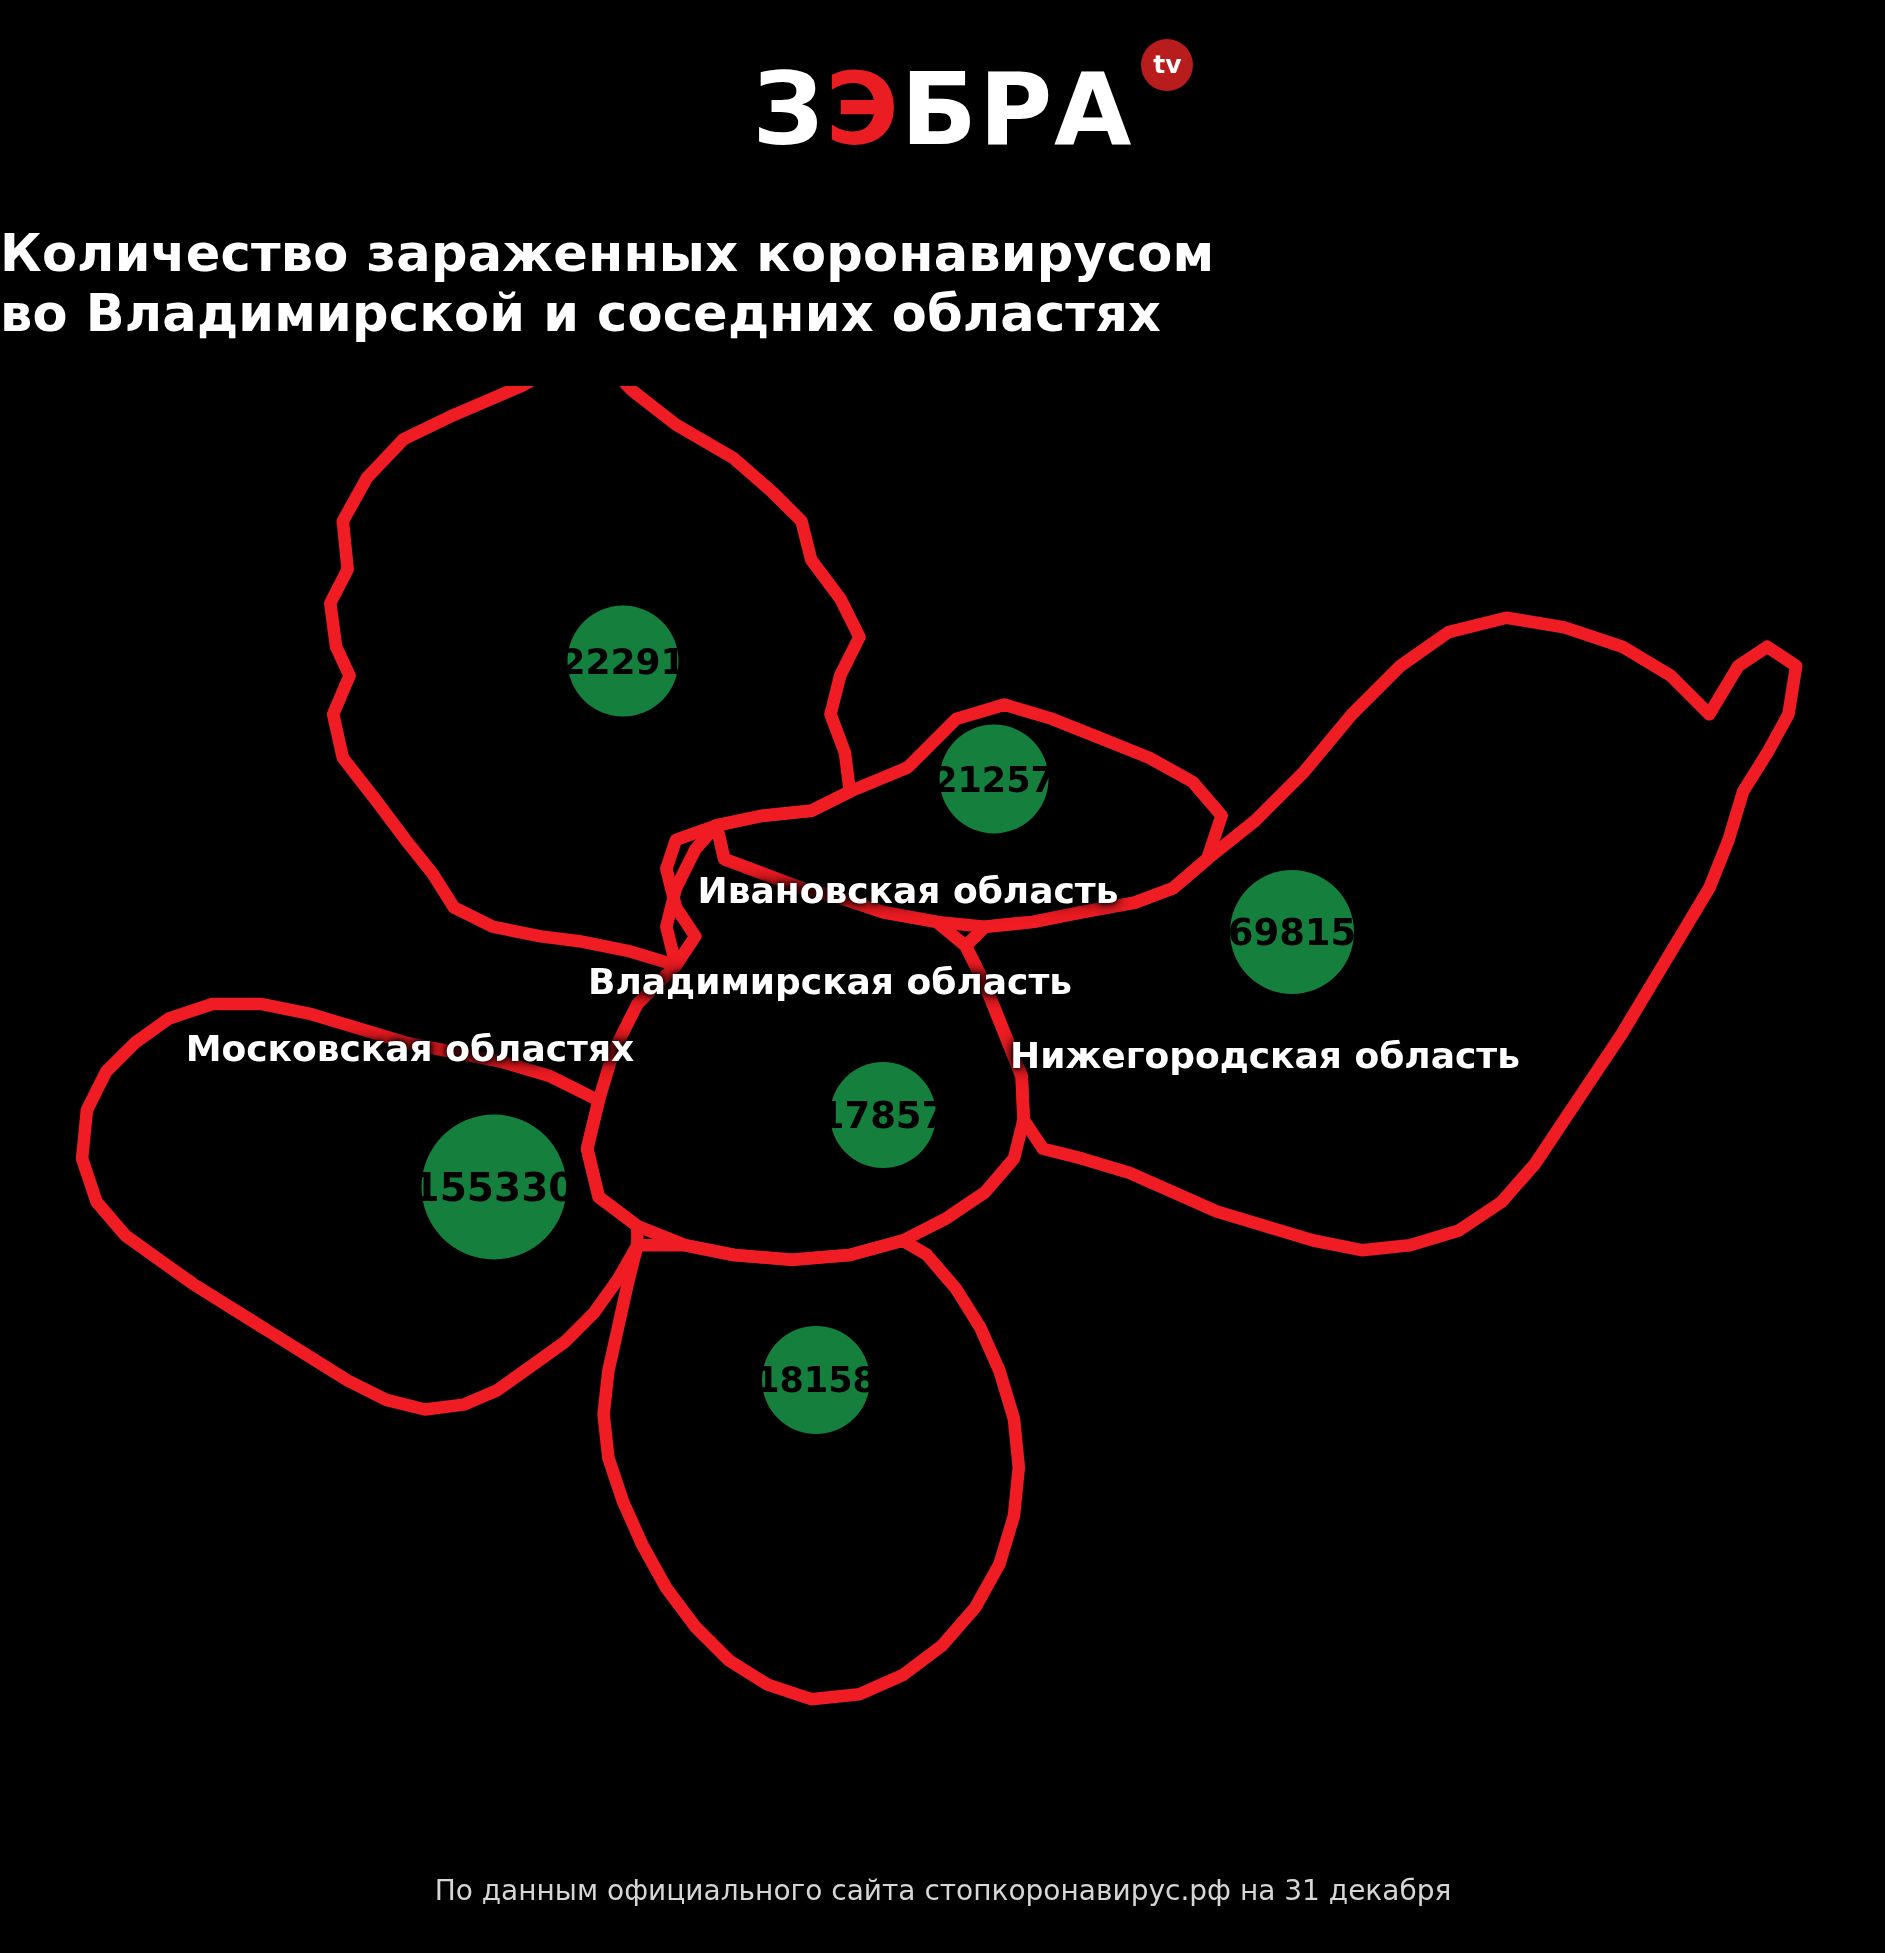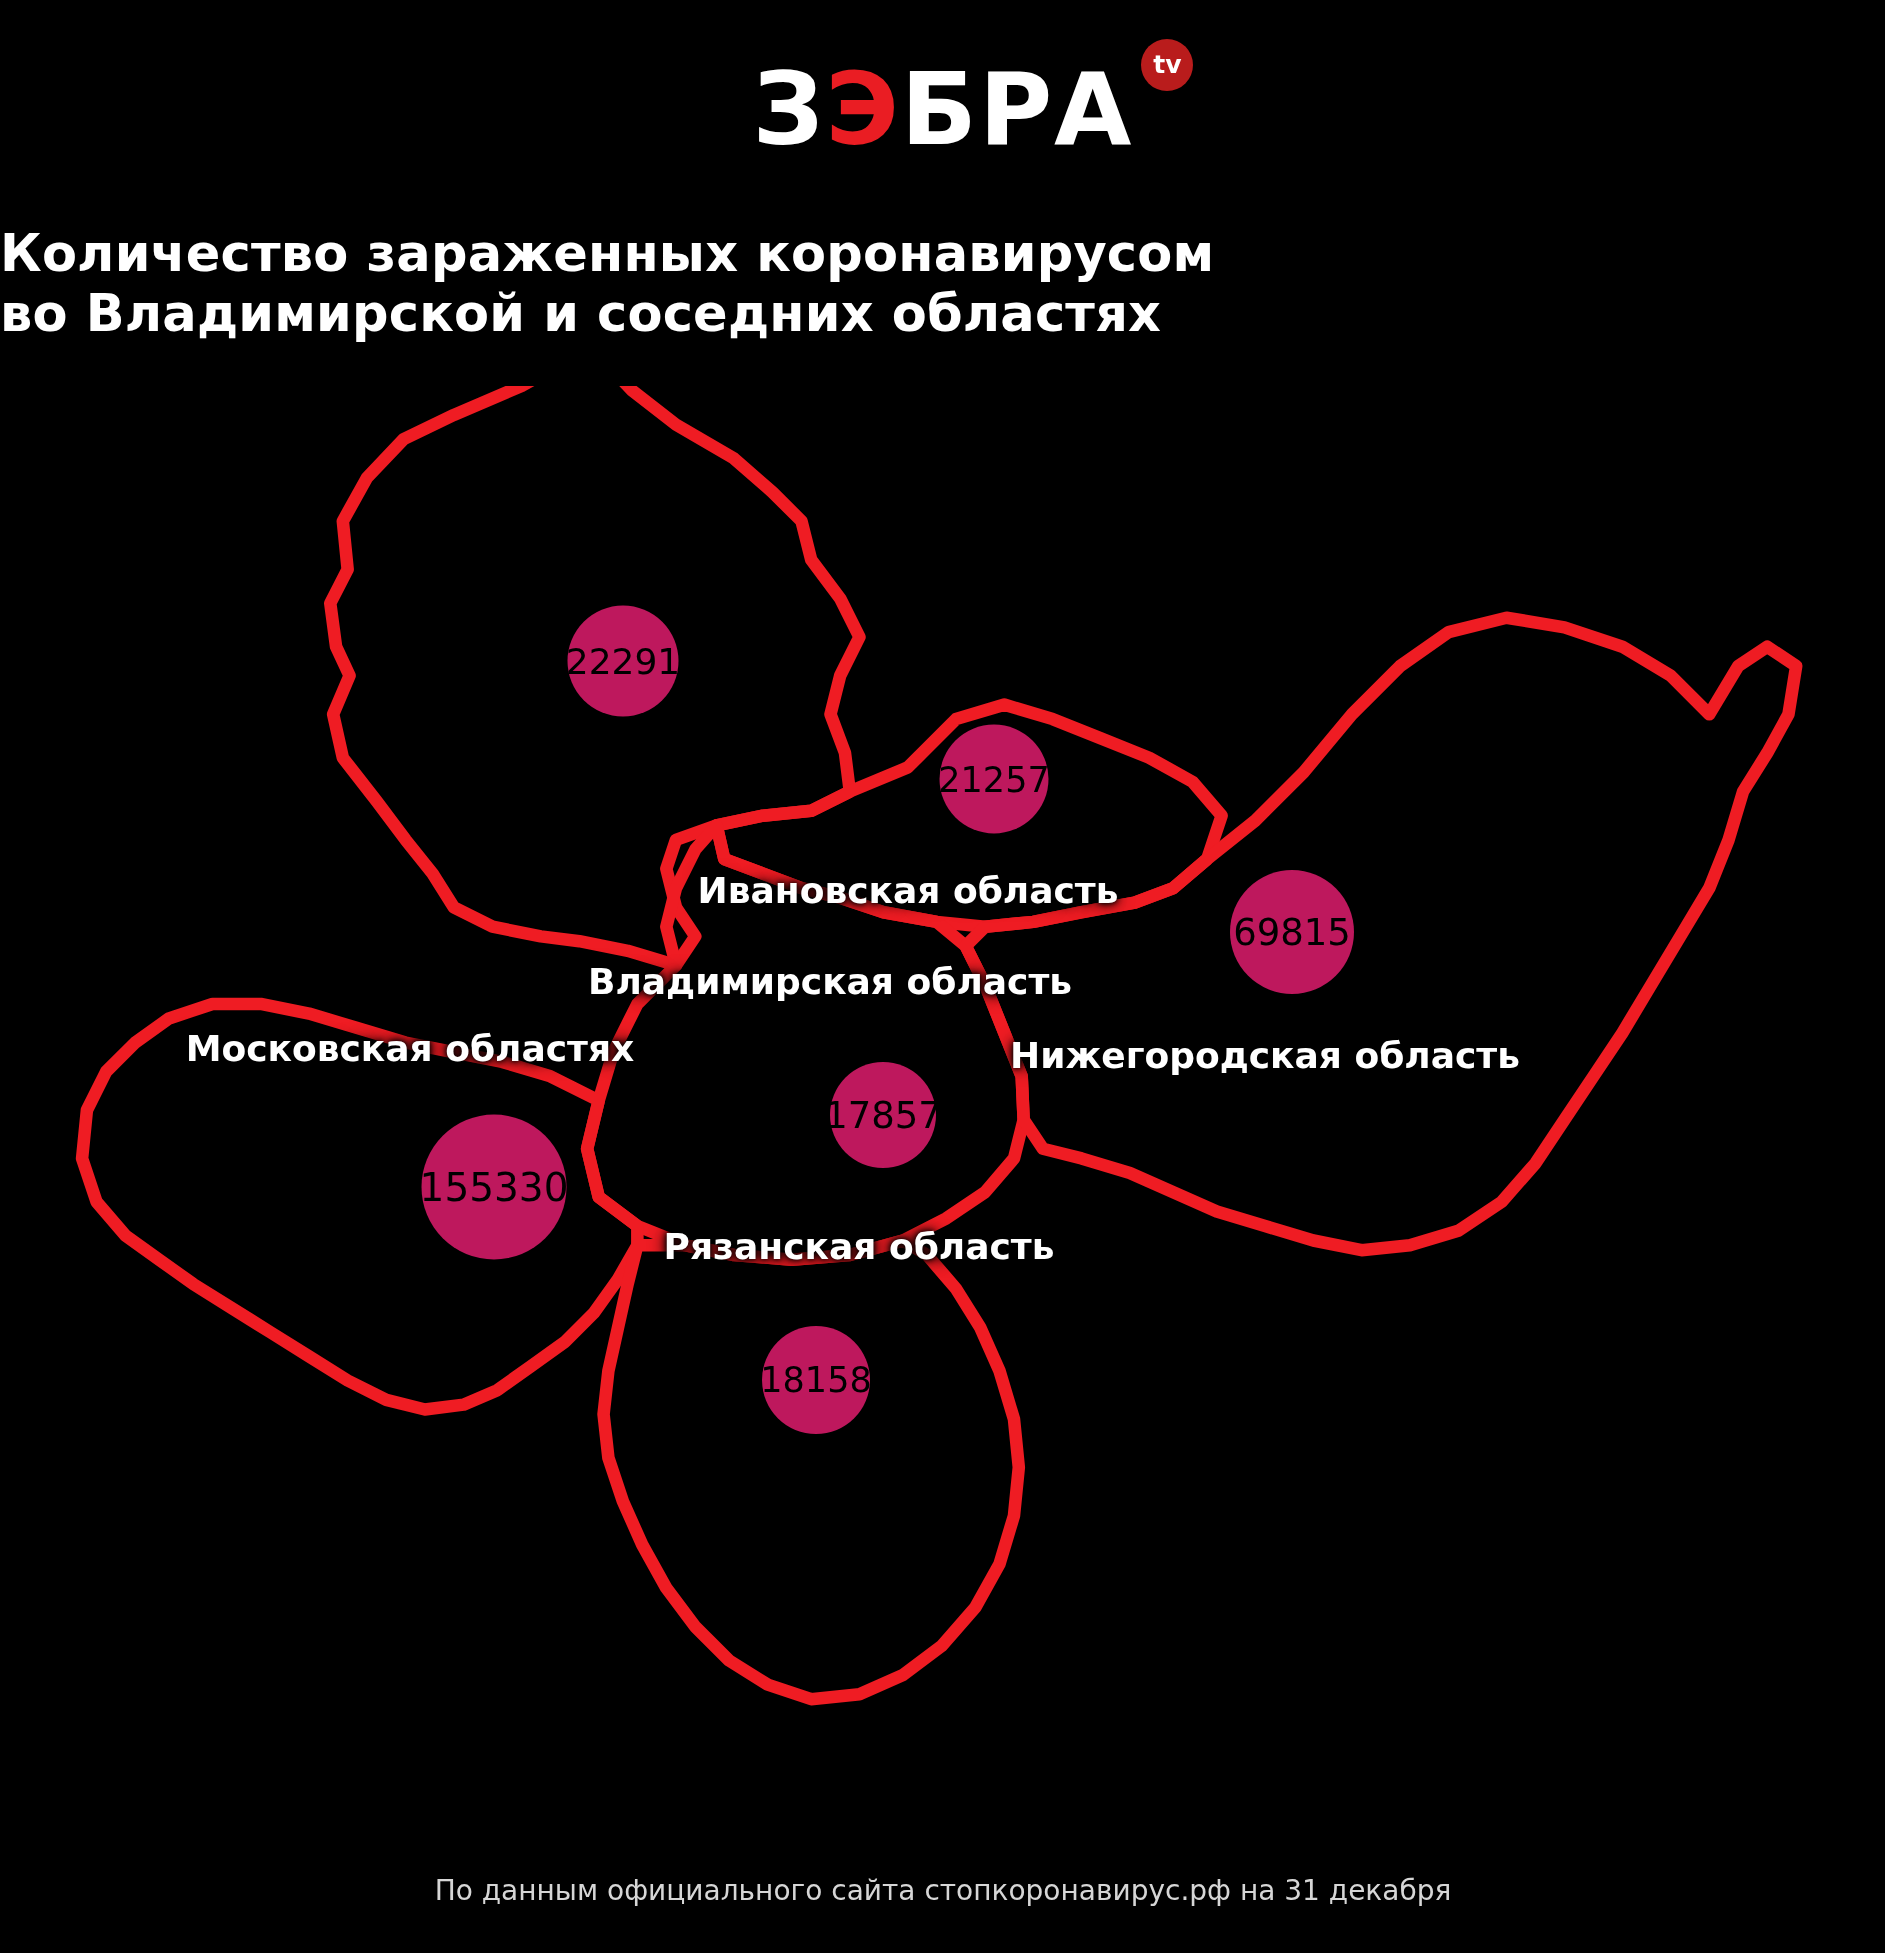--- a/index.html
+++ b/index.html
@@ -93,27 +93,27 @@
     color: #ffffff;
     white-space: nowrap;
     transform: translateX(-50%);
     text-shadow: 0 0 9.7px #000, 0 0 17.4px #000, 0 0 5.8px #000;
   }
 
   
   .bubble {
     position: absolute;
     border-radius: 50%;
-    background: #be185d;
+    background: #15803d;
     color: #000000;
     display: flex;
     align-items: center;
     justify-content: center;
     font-family: "DejaVu Sans", sans-serif;
-    font-weight: 400;
+    font-weight: 700;
     transform: translate(-50%, -50%);
   }
 
   
   .footer {
     position: absolute;
     bottom: 46px;
     left: 0;
     width: 1886px;
     text-align: center;
@@ -174,21 +174,20 @@
            L890,1355 L935,1335 L975,1305 L1010,1265 L1035,1220 L1050,1170
            L1055,1120 L1050,1070 L1035,1020 L1015,975 L990,935 L960,900
            L935,885 L880,900 L820,905 L760,900 L710,890 Z"></path>
     </g>
   </svg>
 
   <div class="region-label" style="left:908px; top:444px;margin-top:40px;">Ивановская область</div>
   <div class="region-label" style="left:830px; top:575px;">Владимирская область</div>
   <div class="region-label" style="left:1265px; top:649px;">Нижегородская область</div>
   <div class="region-label" style="left:410px; top:642px;">Московская областях</div>
-  <div class="region-label" style="left:859px; top:840px;">Рязанская область</div>
 
   <div class="bubble" style="left:623px;  top:275px;  width:111px; height:111px; font-size:36px;">22291</div>
   <div class="bubble" style="left:994px; top:393px;  width:109px; height:109px; font-size:35px;">21257</div>
   <div class="bubble" style="left:883px;  top:729px;  width:106px; height:106px; font-size:37px;">17857</div>
   <div class="bubble" style="left:1292px; top:546px;  width:124px; height:124px; font-size:37px;">69815</div>
   <div class="bubble" style="left:494px;  top:801px;  width:145px; height:145px; font-size:39px;">155330</div>
   <div class="bubble" style="left:816px;  top:994px; width:108px; height:108px; font-size:35px;">18158</div>
 </div>
 
 <div class="footer">По данным официального сайта стопкоронавирус.рф на 31 декабря</div>

